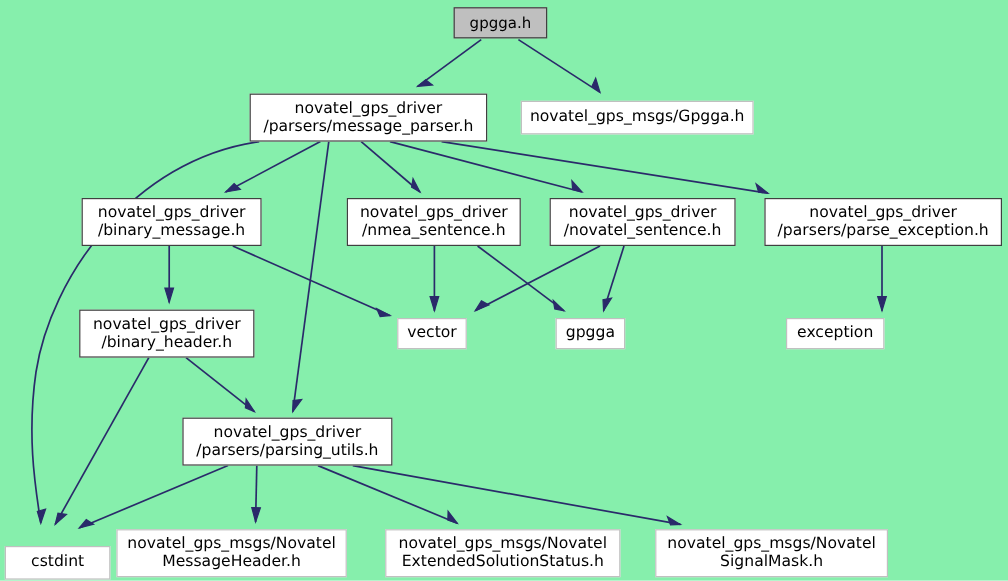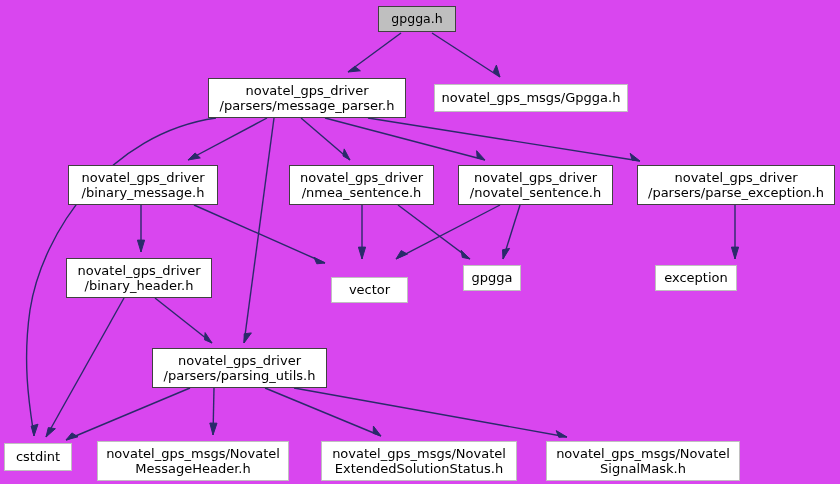--- a/index.html
+++ b/index.html
@@ -4,21 +4,21 @@
 <style>
   html, body {
     margin: 0;
     padding: 0;
     background: #ffffff;
   }
   #canvas {
     position: relative;
     width: 840px;
     height: 484px;
-    background: #d946ef;
+    background: #86efac;
     font-family: "DejaVu Sans", sans-serif;
     overflow: hidden;
   }
   #edges {
     position: absolute;
     left: 0;
     top: 0;
     width: 840px;
     height: 484px;
     pointer-events: none;
@@ -159,26 +159,26 @@
       <div class="node primary" style="left: 68px; top: 165px; width: 150px; height: 40px;"><span class="lbl">novatel_gps_driver
 /binary_message.h</span></div>
       <div class="node primary" style="left: 289px; top: 165px; width: 145px; height: 40px;"><span class="lbl">novatel_gps_driver
 /nmea_sentence.h</span></div>
       <div class="node primary" style="left: 458px; top: 165px; width: 155px; height: 40px;"><span class="lbl">novatel_gps_driver
 /novatel_sentence.h</span></div>
       <div class="node primary" style="left: 637px; top: 165px; width: 198px; height: 40px;"><span class="lbl">novatel_gps_driver
 /parsers/parse_exception.h</span></div>
       <div class="node primary" style="left: 66px; top: 258px; width: 146px; height: 40px;"><span class="lbl">novatel_gps_driver
 /binary_header.h</span></div>
-      <div class="node leaf" style="left: 331px; top: 277px; width: 77px; height: 26px;"><span class="lbl">vector</span></div>
+      <div class="node leaf" style="left: 331px; top: 265px; width: 58px; height: 26px;"><span class="lbl">vector</span></div>
       <div class="node leaf" style="left: 463px; top: 265px; width: 58px; height: 26px;"><span class="lbl">gpgga</span></div>
       <div class="node leaf" style="left: 655px; top: 265px; width: 82px; height: 26px;"><span class="lbl">exception</span></div>
       <div class="node primary" style="left: 152px; top: 348px; width: 175px; height: 40px;"><span class="lbl">novatel_gps_driver
 /parsers/parsing_utils.h</span></div>
-      <div class="node leaf" style="left: 4px; top: 443px; width: 68px; height: 28px;"><span class="lbl">cstdint</span></div>
+      <div class="node leaf" style="left: 4px; top: 455px; width: 88px; height: 28px;"><span class="lbl">cstdint</span></div>
       <div class="node leaf" style="left: 97px; top: 441px; width: 192px; height: 40px;"><span class="lbl">novatel_gps_msgs/Novatel
 MessageHeader.h</span></div>
       <div class="node leaf" style="left: 321px; top: 441px; width: 196px; height: 40px;"><span class="lbl">novatel_gps_msgs/Novatel
 ExtendedSolutionStatus.h</span></div>
       <div class="node leaf" style="left: 546px; top: 441px; width: 194px; height: 40px;"><span class="lbl">novatel_gps_msgs/Novatel
 SignalMask.h</span></div>
     </div>
 
 </div>
 

